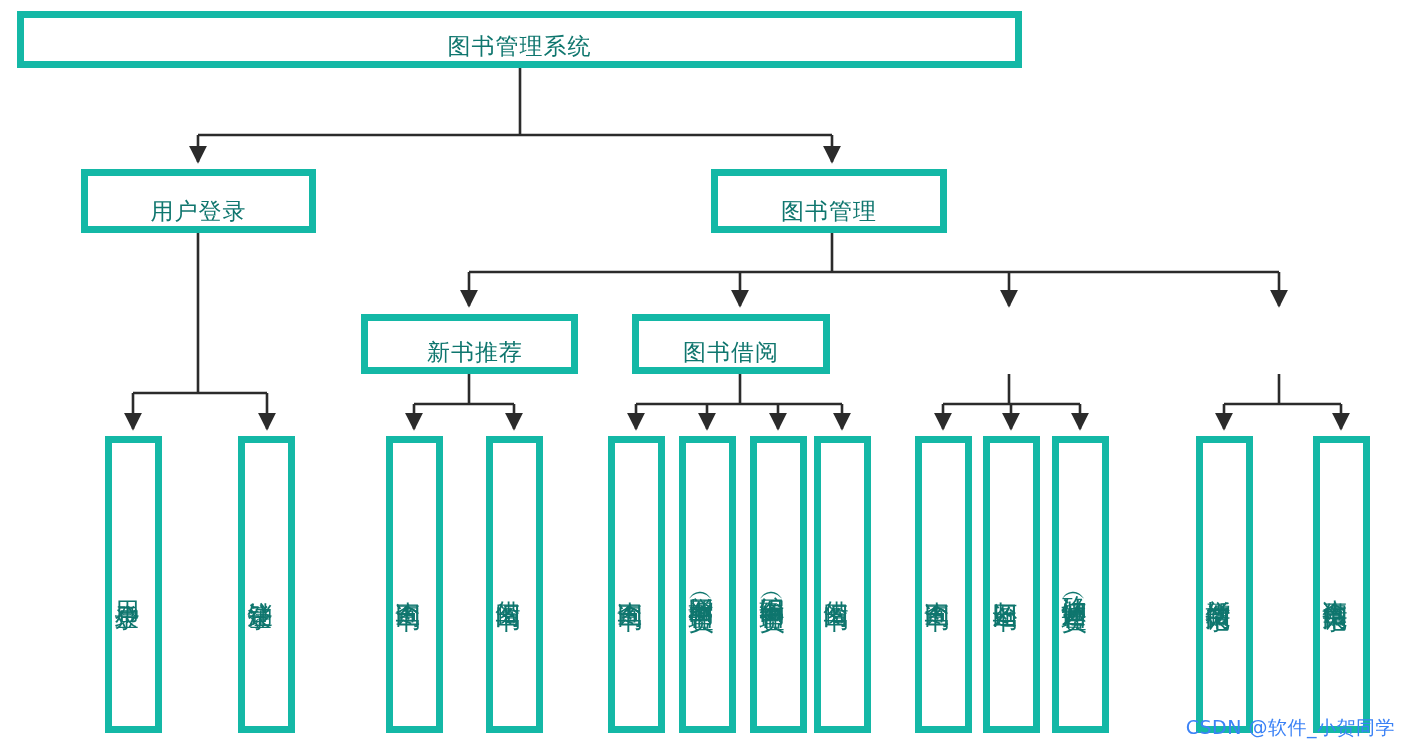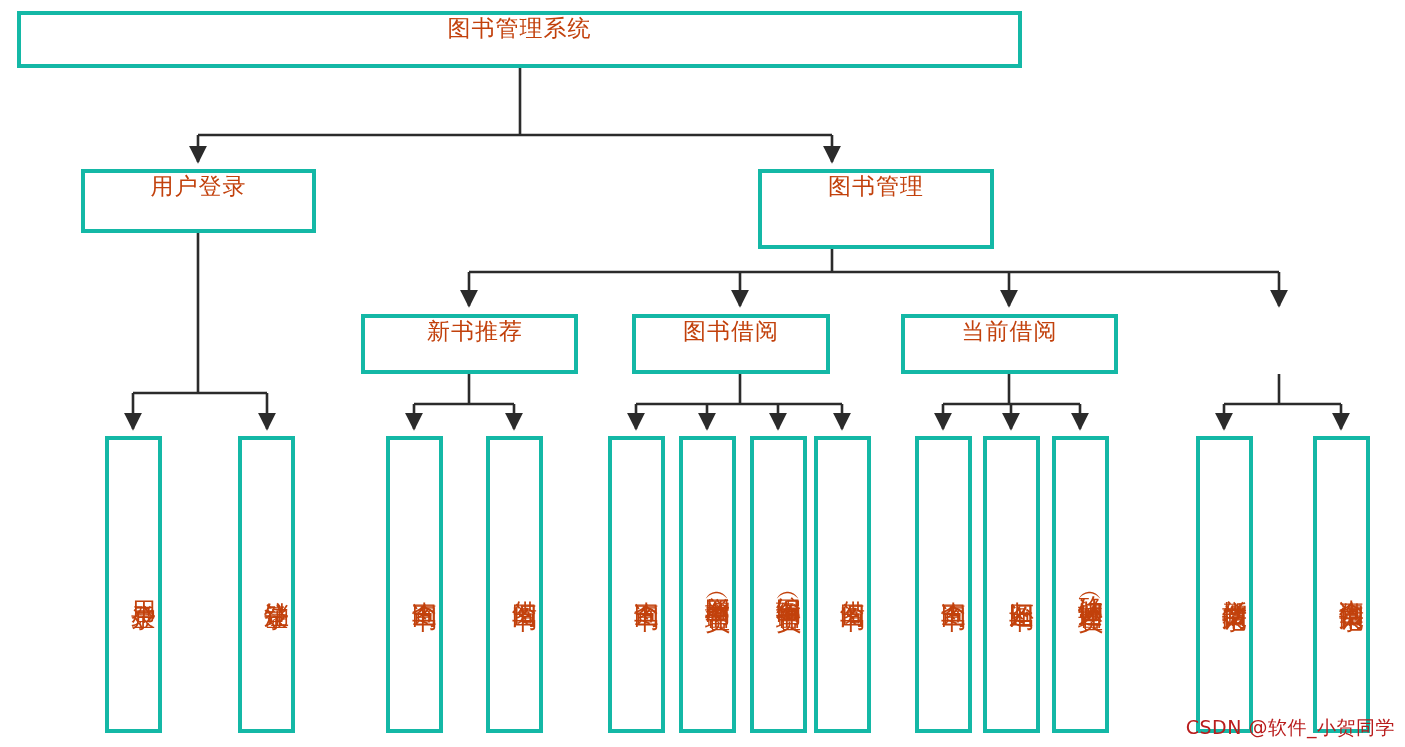--- a/index.html
+++ b/index.html
@@ -23,25 +23,25 @@
     left: 0;
     top: 0;
     width: 1405px;
     height: 747px;
     pointer-events: none;
   }
   .node {
     position: absolute;
     box-sizing: border-box;
     background: #ffffff;
-    border: 4px solid #14b8a6;
+    border: 7px solid #14b8a6;
     display: flex;
-    align-items: flex-start;
+    align-items: flex-end;
     justify-content: center;
-    color: #c2410c;
+    color: #0f766e;
     z-index: 2;
   }
   .node.horiz {
     font-size: 23px;
     line-height: 1.2;
     letter-spacing: 1px;
     white-space: nowrap;
   }
   .node.vert {
     writing-mode: vertical-rl;
@@ -55,21 +55,21 @@
   .node.vert .vtext {
     writing-mode: vertical-rl;
     text-orientation: upright;
     display: block;
   }
   .watermark {
     position: absolute;
     right: 10px;
     bottom: 6px;
     font-size: 19px;
-    color: #b91c1c;
+    color: #3b82f6;
     white-space: nowrap;
     z-index: 3;
     letter-spacing: 0.5px;
   }
 </style>
 </head>
 <body>
 
 <div id="canvas">
 
@@ -123,32 +123,29 @@
     </g>
   </svg>
 
   <div class="node horiz" style="left:17px; top:11px; width:1005px; height:57px;">
     <span>图书管理系统</span>
   </div>
 
   <div class="node horiz" style="left:81px; top:169px; width:235px; height:64px;">
     <span>用户登录</span>
   </div>
-  <div class="node horiz" style="left:711px; top:169px; width:236px; height:80px;margin-left:47px;">
+  <div class="node horiz" style="left:711px; top:169px; width:236px; height:64px;">
     <span>图书管理</span>
   </div>
 
   <div class="node horiz" style="left:361px; top:314px; width:217px; height:60px;padding-left:11px;">
     <span>新书推荐</span>
   </div>
   <div class="node horiz" style="left:632px; top:314px; width:198px; height:60px;">
     <span>图书借阅</span>
-  </div>
-  <div class="node horiz" style="left:901px; top:314px; width:217px; height:60px;">
-    <span>当前借阅</span>
   </div>
 
   <div class="node vert" style="left:105px; top:436px; width:57px; height:297px;">
     <span class="vtext">用户登录</span>
   </div>
   <div class="node vert" style="left:238px; top:436px; width:57px; height:297px;">
     <span class="vtext">注销登录</span>
   </div>
 
   <div class="node vert" style="left:386px; top:436px; width:57px; height:297px;">

